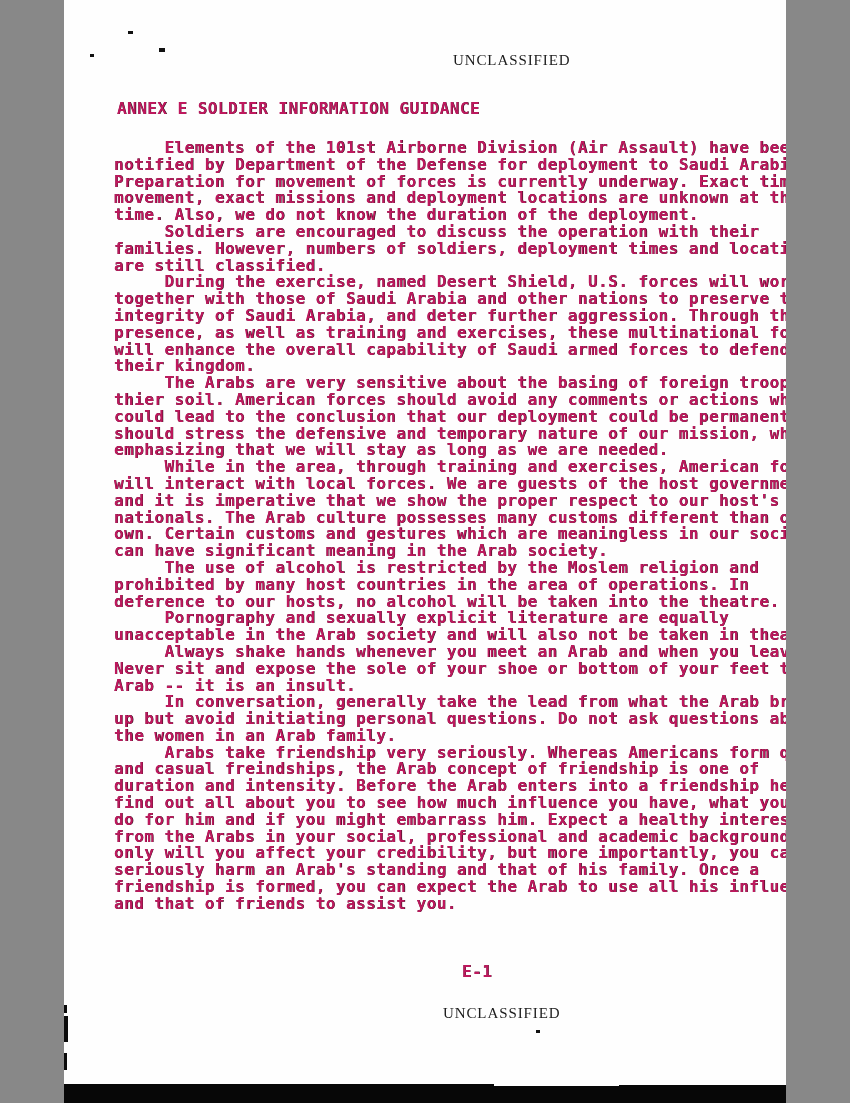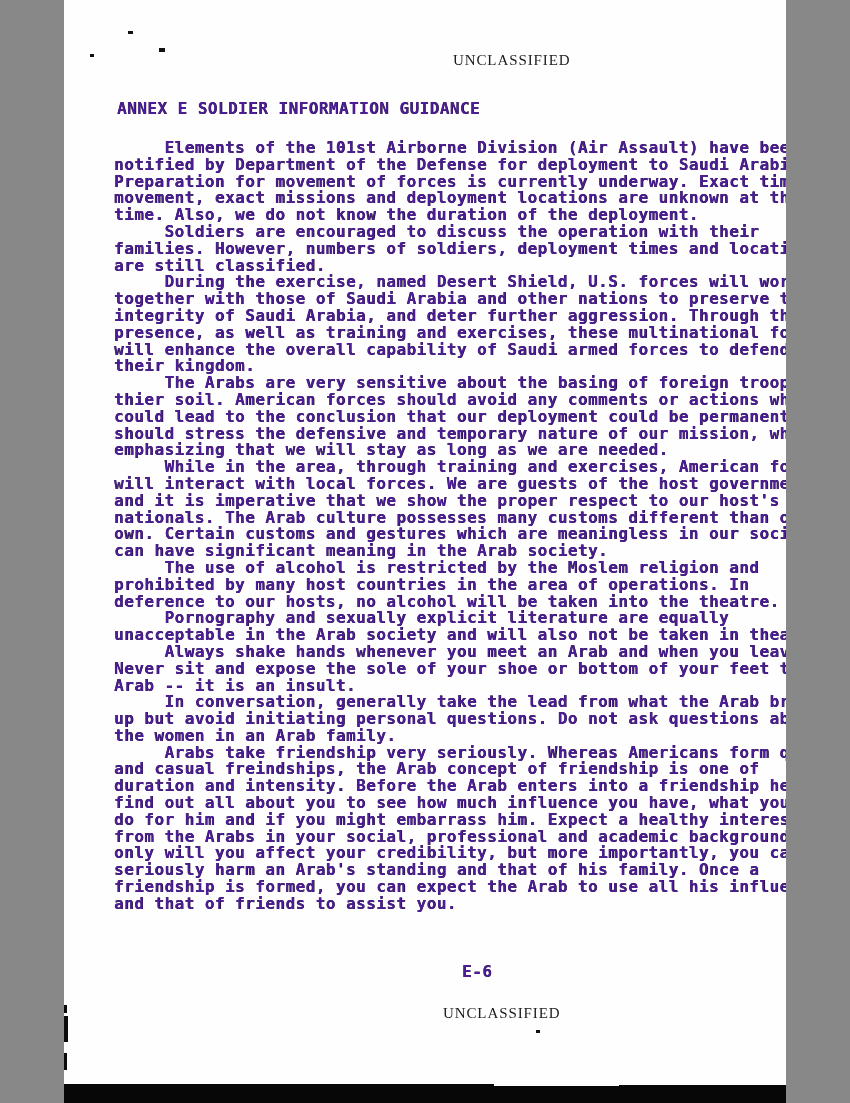--- a/index.html
+++ b/index.html
@@ -7,21 +7,21 @@
     position: relative;
     width: 722px;
     height: 1103px;
     margin: 0 auto;
     background: #fefefe;
     overflow: hidden;
   }
   .typewriter {
     font-family: "DejaVu Sans Mono", "Liberation Mono", monospace;
     font-weight: bold;
-    color: #4c1d95;
+    color: #be185d;
     letter-spacing: 0.45px;
     text-shadow: 0.35px 0 0 #0e0e0e;
   }
   .doc-title {
     position: absolute;
     left: 53px;
     top: 99px;
     font-size: 16px;
     white-space: pre;
   }
@@ -114,21 +114,21 @@
 and casual freindships, the Arab concept of friendship is one of
 duration and intensity. Before the Arab enters into a friendship he must
 find out all about you to see how much influence you have, what you can
 do for him and if you might embarrass him. Expect a healthy interest
 from the Arabs in your social, professional and academic background, not
 only will you affect your credibility, but more importantly, you can
 seriously harm an Arab's standing and that of his family. Once a
 friendship is formed, you can expect the Arab to use all his influence
 and that of friends to assist you.</div>
 
-  <div class="page-number typewriter">E-6</div>
+  <div class="page-number typewriter">E-1</div>
 
   <div class="classification bottom">UNCLASSIFIED</div>
 
   <div class="artifact a-right-line"></div>
   <div class="artifact a-right-gray1"></div>
   <div class="artifact a-right-gray2"></div>
   <div class="artifact a-bottom-bar"></div>
   <div class="artifact a-bottom-bar-n1"></div>
   <div class="artifact a-bottom-bar-n2"></div>
   <div class="artifact a-bottom-bar-n3"></div>

